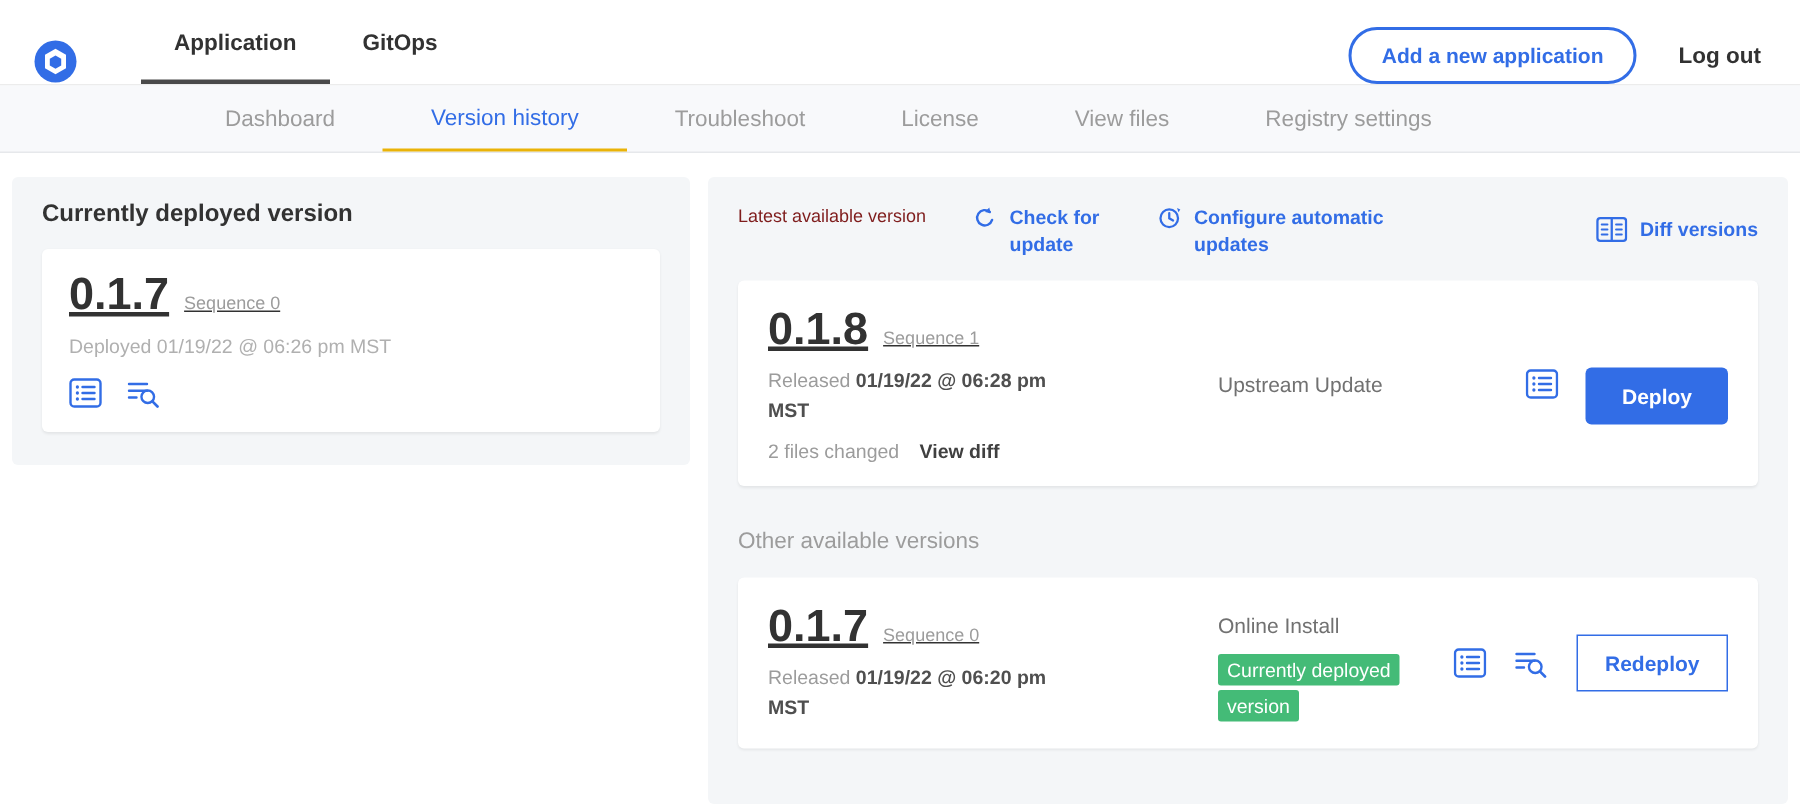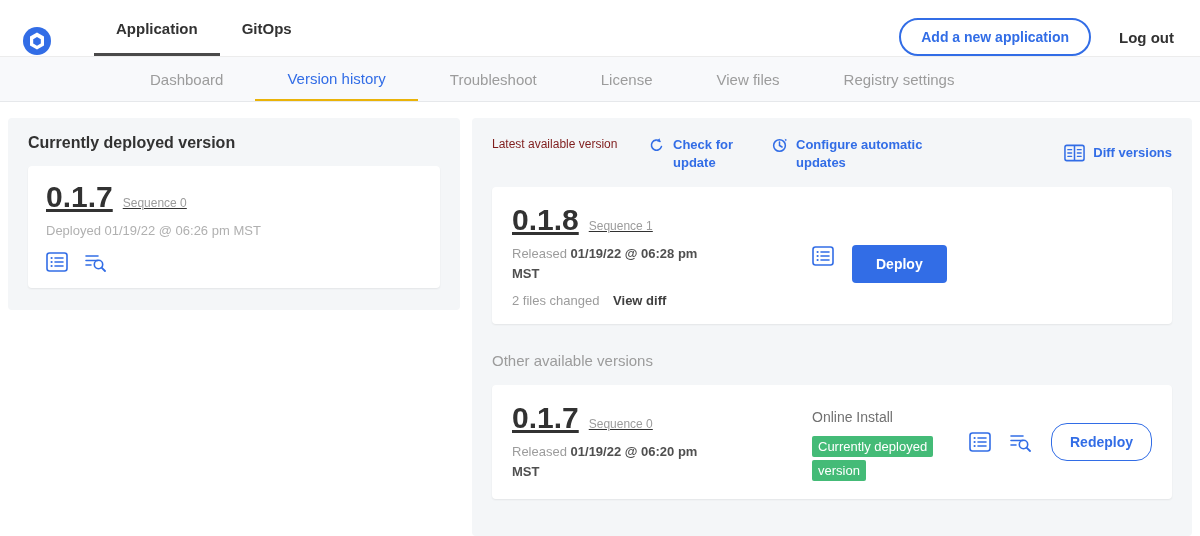--- a/index.html
+++ b/index.html
@@ -80,21 +80,21 @@
   .vc-mid { flex:1; font-size:14px; color:#717171; }
   .vc-mid.centered { align-self:center; }
   .vc-mid.topped { padding-top:8px; }
   .vc-right { display:flex; align-items:center; gap:18px; align-self:center; }
   .deploy-btn {
     font-family:inherit; background:#326de6; color:#fff; border:none;
     border-radius:4px; padding:11px 24px; font-size:14px; font-weight:700; cursor:pointer;margin-top:16px;
   }
   .redeploy-btn {
     font-family:inherit; background:#fff; color:#326de6; border:1px solid #326de6;
-    border-radius:16px; padding:10px 18px; font-size:14px; font-weight:700; cursor:pointer;
+    border-radius:0; padding:10px 18px; font-size:14px; font-weight:700; cursor:pointer;
   }
   .other-title { font-size:15px; color:#9c9c9c; margin:28px 0 0; }
 
   .badge-wrap { max-width:152px; margin-top:10px; line-height:1.7; }
   .badge {
     display:inline; background:#44bb77; color:#fff; font-size:13px;
     padding:3px 6px; border-radius:2px;
     -webkit-box-decoration-break:clone; box-decoration-break:clone;
   }
 </style>
@@ -206,20 +206,21 @@
         <div class="version-row">
           <span class="version-number">0.1.8</span>
           <span class="sequence">Sequence 1</span>
         </div>
         <p class="released"><span>Released</span> <strong>01/19/22 @ 06:28 pm MST</strong></p>
         <div class="files-row">
           <span class="files-changed">2 files changed</span>
           <span class="view-diff">View diff</span>
         </div>
       </div>
+      <div class="vc-mid centered">Upstream Update</div>
       <div class="vc-right">
         <span class="icon-btn">
           <svg width="22" height="20" viewBox="0 0 22 20">
             <rect x="1" y="1" width="20" height="18" rx="2.5" fill="none" stroke="#326de6" stroke-width="1.6"></rect>
             <circle cx="5.6" cy="6" r="1.1" fill="#326de6"></circle>
             <circle cx="5.6" cy="10" r="1.1" fill="#326de6"></circle>
             <circle cx="5.6" cy="14" r="1.1" fill="#326de6"></circle>
             <path d="M9 6h8M9 10h8M9 14h8" stroke="#326de6" stroke-width="1.6" stroke-linecap="round"></path>
           </svg>
         </span>

